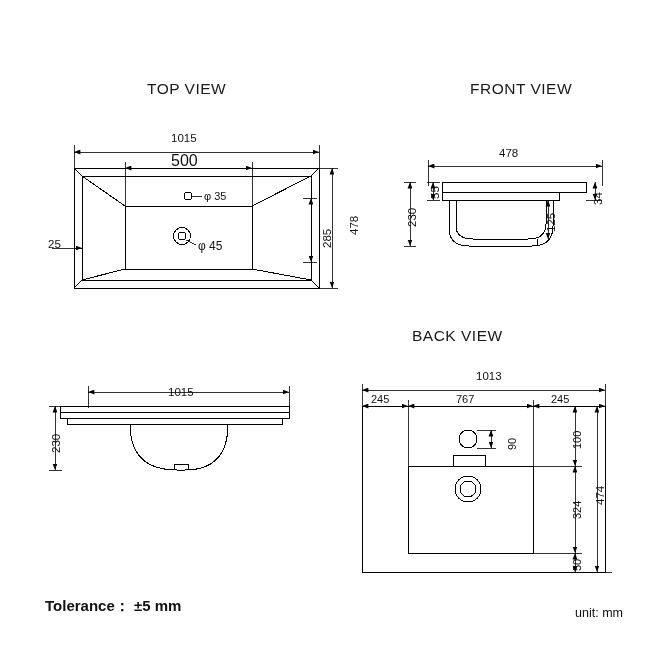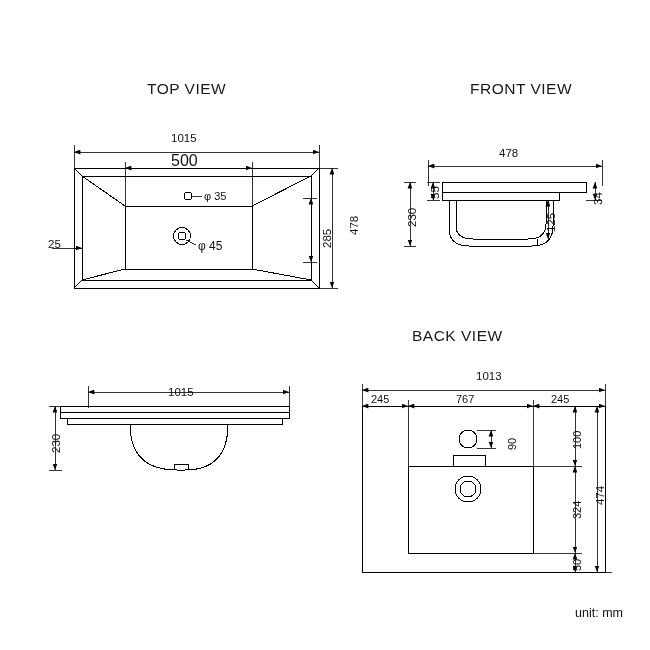--- a/index.html
+++ b/index.html
@@ -236,15 +236,16 @@
   <div class="lbl" style="left:452px;top:370px;font-size:11.5px;margin-left:12px;">1013</div>
   <div class="lbl" style="left:359px;top:393px;font-size:11px;">245</div>
   <div class="lbl" style="left:444px;top:393px;font-size:11px;">767</div>
   <div class="lbl" style="left:539px;top:393px;font-size:11px;">245</div>
   <div class="lbl rot" style="left:494px;top:450px;font-size:11px;">90</div>
   <div class="lbl rot" style="left:559px;top:449px;font-size:11px;">100</div>
   <div class="lbl rot" style="left:559px;top:519px;font-size:11px;">324</div>
   <div class="lbl rot" style="left:559px;top:571px;font-size:11px;">50</div>
   <div class="lbl rot" style="left:582px;top:505px;font-size:11.5px;">474</div>
 
+  <div class="tolerance">Tolerance： ±5 mm</div>
   <div class="unit">unit: mm</div>
 
 </div>
 
 </body></html>

